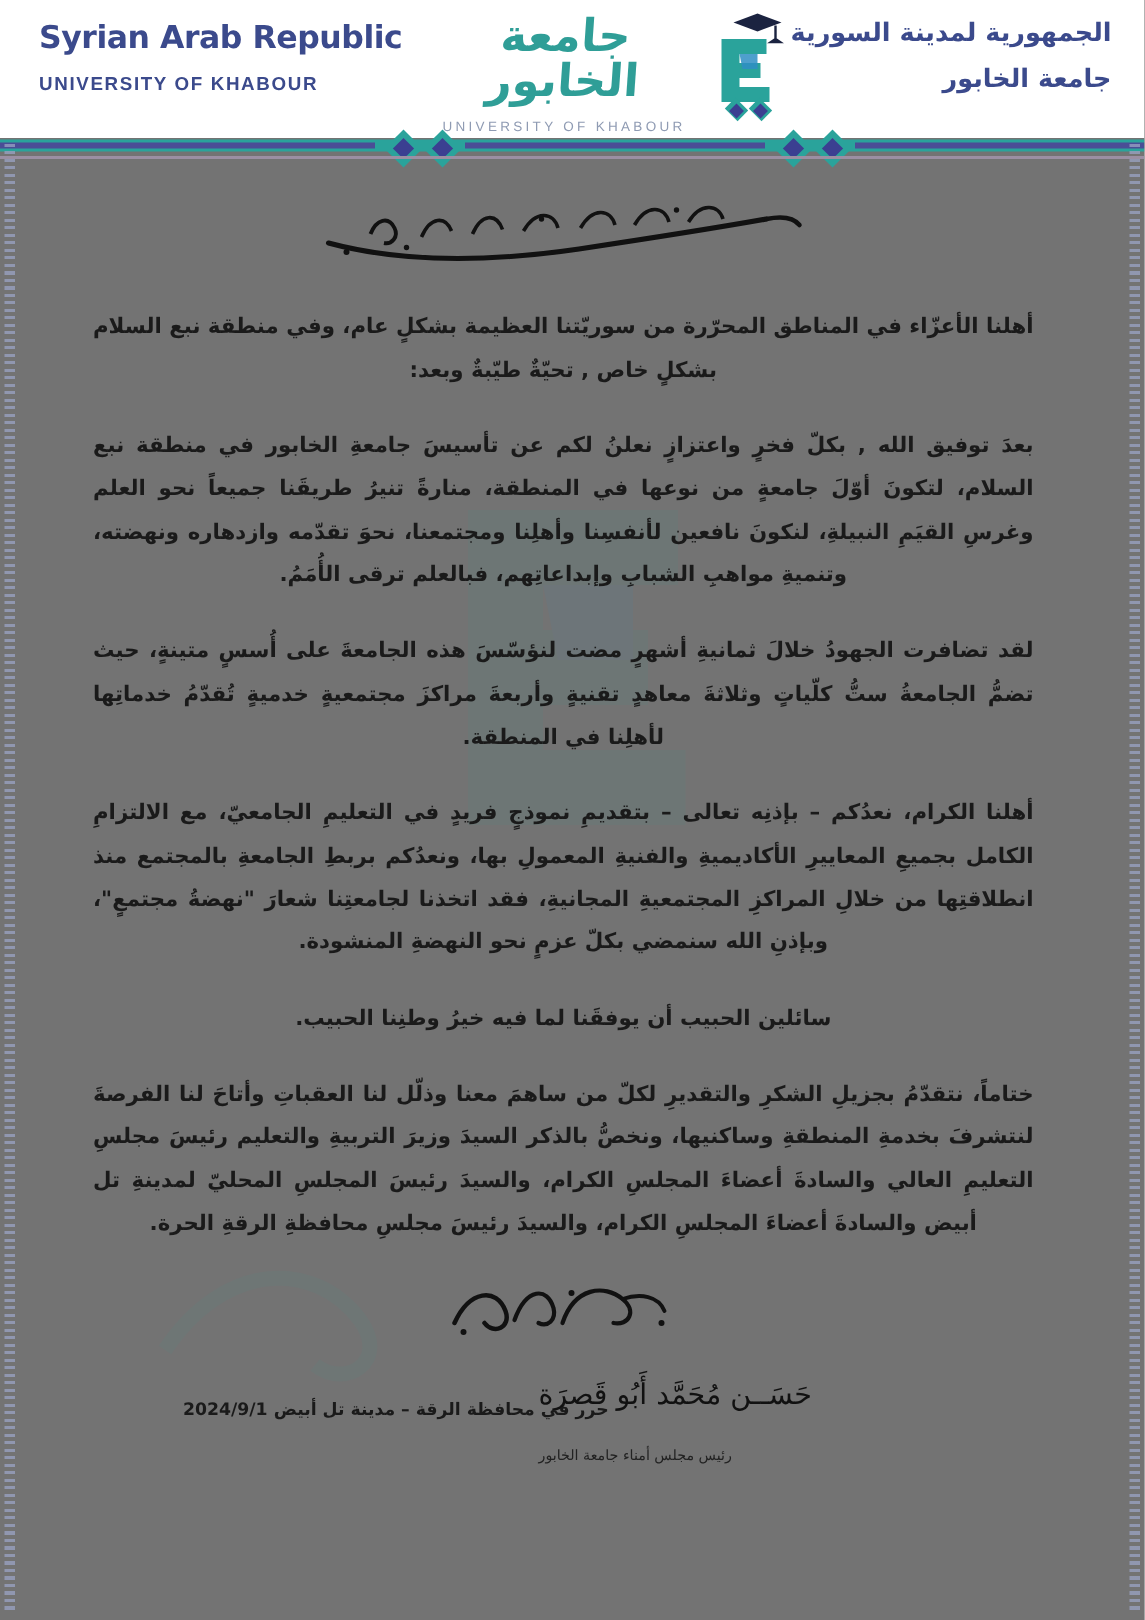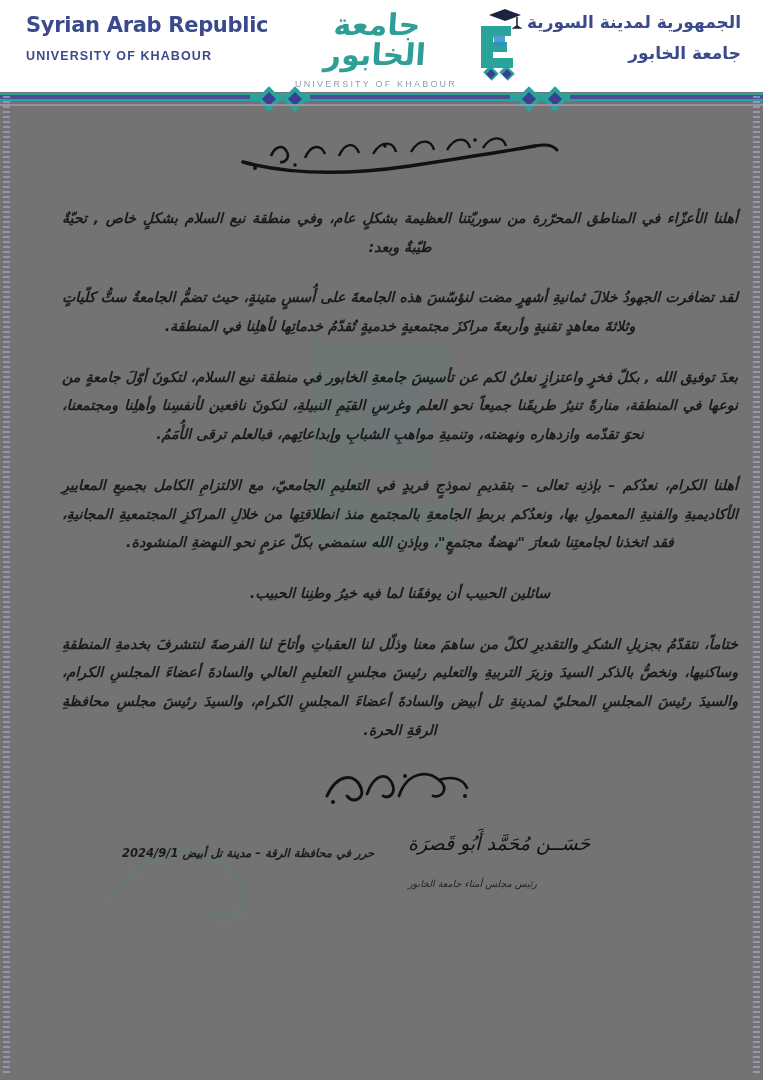--- a/index.html
+++ b/index.html
@@ -234,24 +234,23 @@
     top: 830px;
     width: 230px;
     height: 110px;
     opacity: 0.06;
     pointer-events: none;
   }
 
   
   .content {
     position: relative;
-    padding: 28px 25px 0 62px;
+    padding: 28px 74px 0 62px;
     direction: rtl;
     z-index: 3;
-    font-style: italic;
   }
 
   .bism {
     text-align: center;
     margin-top: 12px;
     margin-bottom: 26px;
     height: 46px;
   }
 
   .bism svg { display: block; margin: 0 auto; }
@@ -402,22 +401,22 @@
         <path d="M212 18 C220 4 232 5 235 16" stroke="#111" stroke-width="2.4" fill="none"></path>
         <path d="M248 16 C256 3 268 4 271 14" stroke="#111" stroke-width="2.4" fill="none"></path>
         <circle cx="20" cy="36" r="2" fill="#111"></circle>
         <circle cx="60" cy="33" r="1.8" fill="#111"></circle>
         <circle cx="150" cy="14" r="1.8" fill="#111"></circle>
         <circle cx="240" cy="8" r="1.8" fill="#111"></circle>
       </svg>
     </div>
 
     <p class="para">أهلنا الأعزّاء في المناطق المحرّرة من سوريّتنا العظيمة بشكلٍ عام، وفي منطقة نبع السلام بشكلٍ خاص , تحيّةٌ طيّبةٌ وبعد:</p>
+    <p class="para">بعدَ توفيق الله , بكلّ فخرٍ واعتزازٍ نعلنُ لكم عن تأسيسَ جامعةِ الخابور في منطقة نبع السلام، لتكونَ أوّلَ جامعةٍ من نوعها في المنطقة، منارةً تنيرُ طريقَنا جميعاً نحو العلم وغرسِ القيَمِ النبيلةِ، لنكونَ نافعين لأنفسِنا وأهلِنا ومجتمعنا، نحوَ تقدّمه وازدهاره ونهضته، وتنميةِ مواهبِ الشبابِ وإبداعاتِهم، فبالعلم ترقى الأُمَمُ.</p>
     <p class="para">لقد تضافرت الجهودُ خلالَ ثمانيةِ أشهرٍ مضت لنؤسّسَ هذه الجامعةَ على أُسسٍ متينةٍ، حيث تضمُّ الجامعةُ ستُّ كلّياتٍ وثلاثةَ معاهدٍ تقنيةٍ وأربعةَ مراكزَ مجتمعيةٍ خدميةٍ تُقدّمُ خدماتِها لأهلِنا في المنطقة.</p>
-    <p class="para">بعدَ توفيق الله , بكلّ فخرٍ واعتزازٍ نعلنُ لكم عن تأسيسَ جامعةِ الخابور في منطقة نبع السلام، لتكونَ أوّلَ جامعةٍ من نوعها في المنطقة، منارةً تنيرُ طريقَنا جميعاً نحو العلم وغرسِ القيَمِ النبيلةِ، لنكونَ نافعين لأنفسِنا وأهلِنا ومجتمعنا، نحوَ تقدّمه وازدهاره ونهضته، وتنميةِ مواهبِ الشبابِ وإبداعاتِهم، فبالعلم ترقى الأُمَمُ.</p>
     <p class="para">أهلنا الكرام، نعدُكم – بإذنِه تعالى – بتقديمِ نموذجٍ فريدٍ في التعليمِ الجامعيّ، مع الالتزامِ الكامل بجميعِ المعاييرِ الأكاديميةِ والفنيةِ المعمولِ بها، ونعدُكم بربطِ الجامعةِ بالمجتمع منذ انطلاقتِها من خلالِ المراكزِ المجتمعيةِ المجانيةِ، فقد اتخذنا لجامعتِنا شعارَ "نهضةُ مجتمعٍ"، وبإذنِ الله سنمضي بكلّ عزمٍ نحو النهضةِ المنشودة.</p>
     <p class="para center-line">سائلين الحبيب أن يوفقَنا لما فيه خيرُ وطنِنا الحبيب.</p>
     <p class="para">ختاماً، نتقدّمُ بجزيلِ الشكرِ والتقديرِ لكلّ من ساهمَ معنا وذلّل لنا العقباتِ وأتاحَ لنا الفرصةَ لنتشرفَ بخدمةِ المنطقةِ وساكنيها، ونخصُّ بالذكر السيدَ وزيرَ التربيةِ والتعليم رئيسَ مجلسِ التعليمِ العالي والسادةَ أعضاءَ المجلسِ الكرام، والسيدَ رئيسَ المجلسِ المحليّ لمدينةِ تل أبيض والسادةَ أعضاءَ المجلسِ الكرام، والسيدَ رئيسَ مجلسِ محافظةِ الرقةِ الحرة.</p>
 
     <div class="closing" title="والله الموفق">
       <svg width="170" height="44" viewBox="0 0 170 44">
         <path d="M12 30 C22 8 40 6 46 22 C50 33 38 38 32 30" stroke="#111" stroke-width="3" fill="none" stroke-linecap="round"></path>
         <path d="M52 28 C60 6 74 6 78 20 C80 28 74 33 68 30" stroke="#111" stroke-width="2.8" fill="none" stroke-linecap="round"></path>
         <path d="M84 30 C92 6 112 4 124 14 C134 22 128 32 118 30" stroke="#111" stroke-width="2.8" fill="none" stroke-linecap="round"></path>
         <path d="M124 14 C136 10 148 12 152 22" stroke="#111" stroke-width="2.6" fill="none" stroke-linecap="round"></path>

